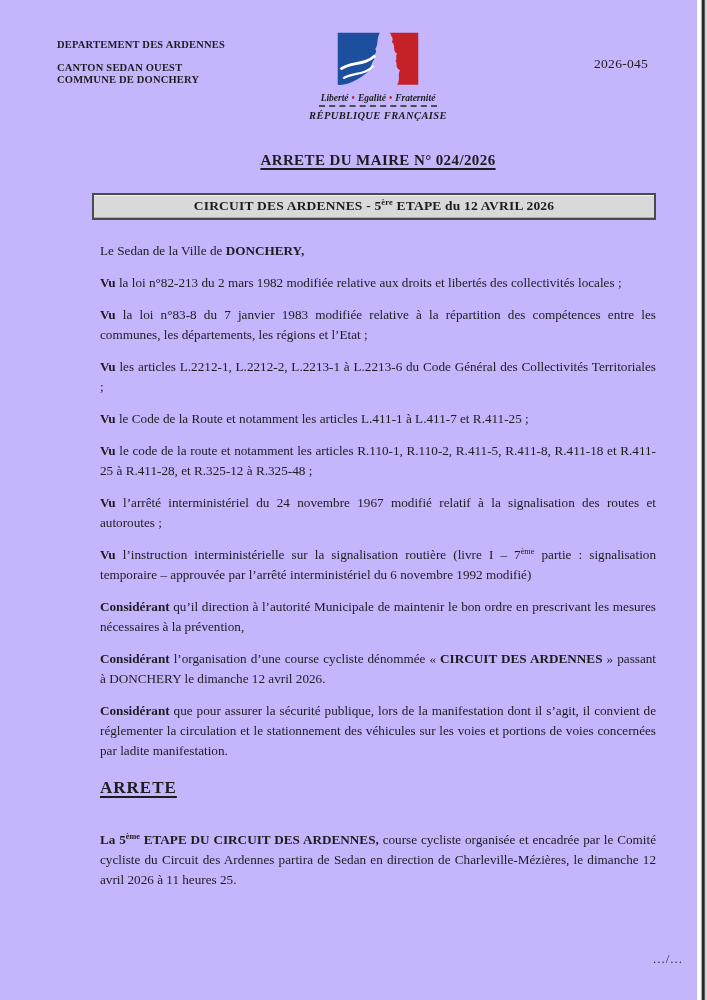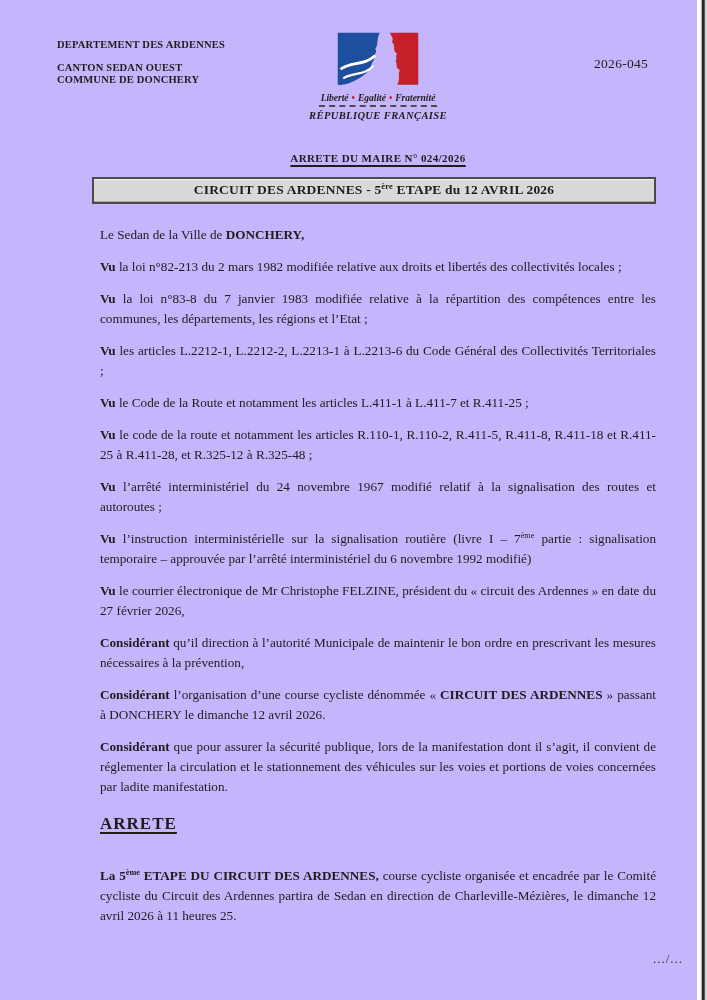--- a/index.html
+++ b/index.html
@@ -20,25 +20,25 @@
   .doc-number{position:absolute;left:594px;top:56px;font-size:13.5px;letter-spacing:.3px;}
   .logo-block{position:absolute;left:306px;top:31px;width:144px;text-align:center;}
   .logo-svg{display:block;margin:0 auto;}
   .motto{font-size:9.5px;font-weight:bold;font-style:italic;margin-top:2px;white-space:nowrap;text-align:center;}
   .motto .bullet{color:#c42129;padding:0 3px;font-style:normal;}
   .motto-divider{border:0;border-top:2px dashed #4c4c4c;width:118px;margin:2px auto 3px auto;}
   .republic{font-size:10.5px;font-weight:bold;font-style:italic;letter-spacing:.4px;white-space:nowrap;}
   
   .content{position:absolute;left:100px;top:152px;width:556px;}
   .title{
-    text-align:center;font-size:11px;font-weight:bold;letter-spacing:.4px;
+    text-align:center;font-size:15px;font-weight:bold;letter-spacing:.4px;
     text-decoration:underline;text-underline-offset:3px;text-decoration-thickness:1.5px;
   }
   .banner{
-    margin:13px 0 0 -8px;width:564px;box-sizing:border-box;
+    margin:24px 0 0 -8px;width:564px;box-sizing:border-box;
     background:#d9d9d9;border:2px solid #4a4a4a;
     box-shadow:inset 0 1px 0 #f2f2f2, inset 0 -1px 0 #aFAaaa;
     text-align:center;font-size:13.5px;font-weight:bold;padding:3px 0 4px 0;letter-spacing:.2px;
   }
   .banner sup,.para sup{font-size:62%;vertical-align:super;line-height:0;}
   .paras{margin-top:21px;}
   .para{
     margin:0 0 12px 0;font-size:13.2px;line-height:20px;text-align:justify;
   }
   .b{font-weight:bold;}
@@ -96,21 +96,20 @@
       <p class="para"><span class="b">Vu</span><span> les articles L.2212-1, L.2212-2, L.2213-1 à L.2213-6 du Code Général des Collectivités Territoriales ;</span></p>
 
       <p class="para"><span class="b">Vu</span><span> le Code de la Route et notamment les articles L.411-1 à L.411-7 et R.411-25 ;</span></p>
 
       <p class="para"><span class="b">Vu</span><span> le code de la route et notamment les articles R.110-1, R.110-2, R.411-5, R.411-8, R.411-18 et R.411-25 à R.411-28, et R.325-12 à R.325-48 ;</span></p>
 
       <p class="para"><span class="b">Vu</span><span> l’arrêté interministériel du 24 novembre 1967 modifié relatif à la signalisation des routes et autoroutes ;</span></p>
 
       <p class="para"><span class="b">Vu</span><span> l’instruction interministérielle sur la signalisation routière (livre I – 7</span><sup>ème</sup><span> partie : signalisation temporaire – approuvée par l’arrêté interministériel du 6 novembre 1992 modifié)</span></p>
 
-      <p class="para"><span class="b">Vu</span><span> le courrier électronique de Mr Christophe FELZINE, président du « circuit des Ardennes » en date du 27 février 2026,</span></p>
 
       <p class="para"><span class="b">Considérant</span><span> qu’il direction à l’autorité Municipale de maintenir le bon ordre en prescrivant les mesures nécessaires à la prévention,</span></p>
 
       <p class="para"><span class="b">Considérant</span><span> l’organisation d’une course cycliste dénommée « </span><span class="b">CIRCUIT DES ARDENNES</span><span> » passant à DONCHERY le dimanche 12 avril 2026.</span></p>
 
       <p class="para"><span class="b">Considérant</span><span> que pour assurer la sécurité publique, lors de la manifestation dont il s’agit, il convient de réglementer la circulation et le stationnement des véhicules sur les voies et portions de voies concernées par ladite manifestation.</span></p>
 
     </div>
 
     <div class="decree-heading">ARRETE</div>

